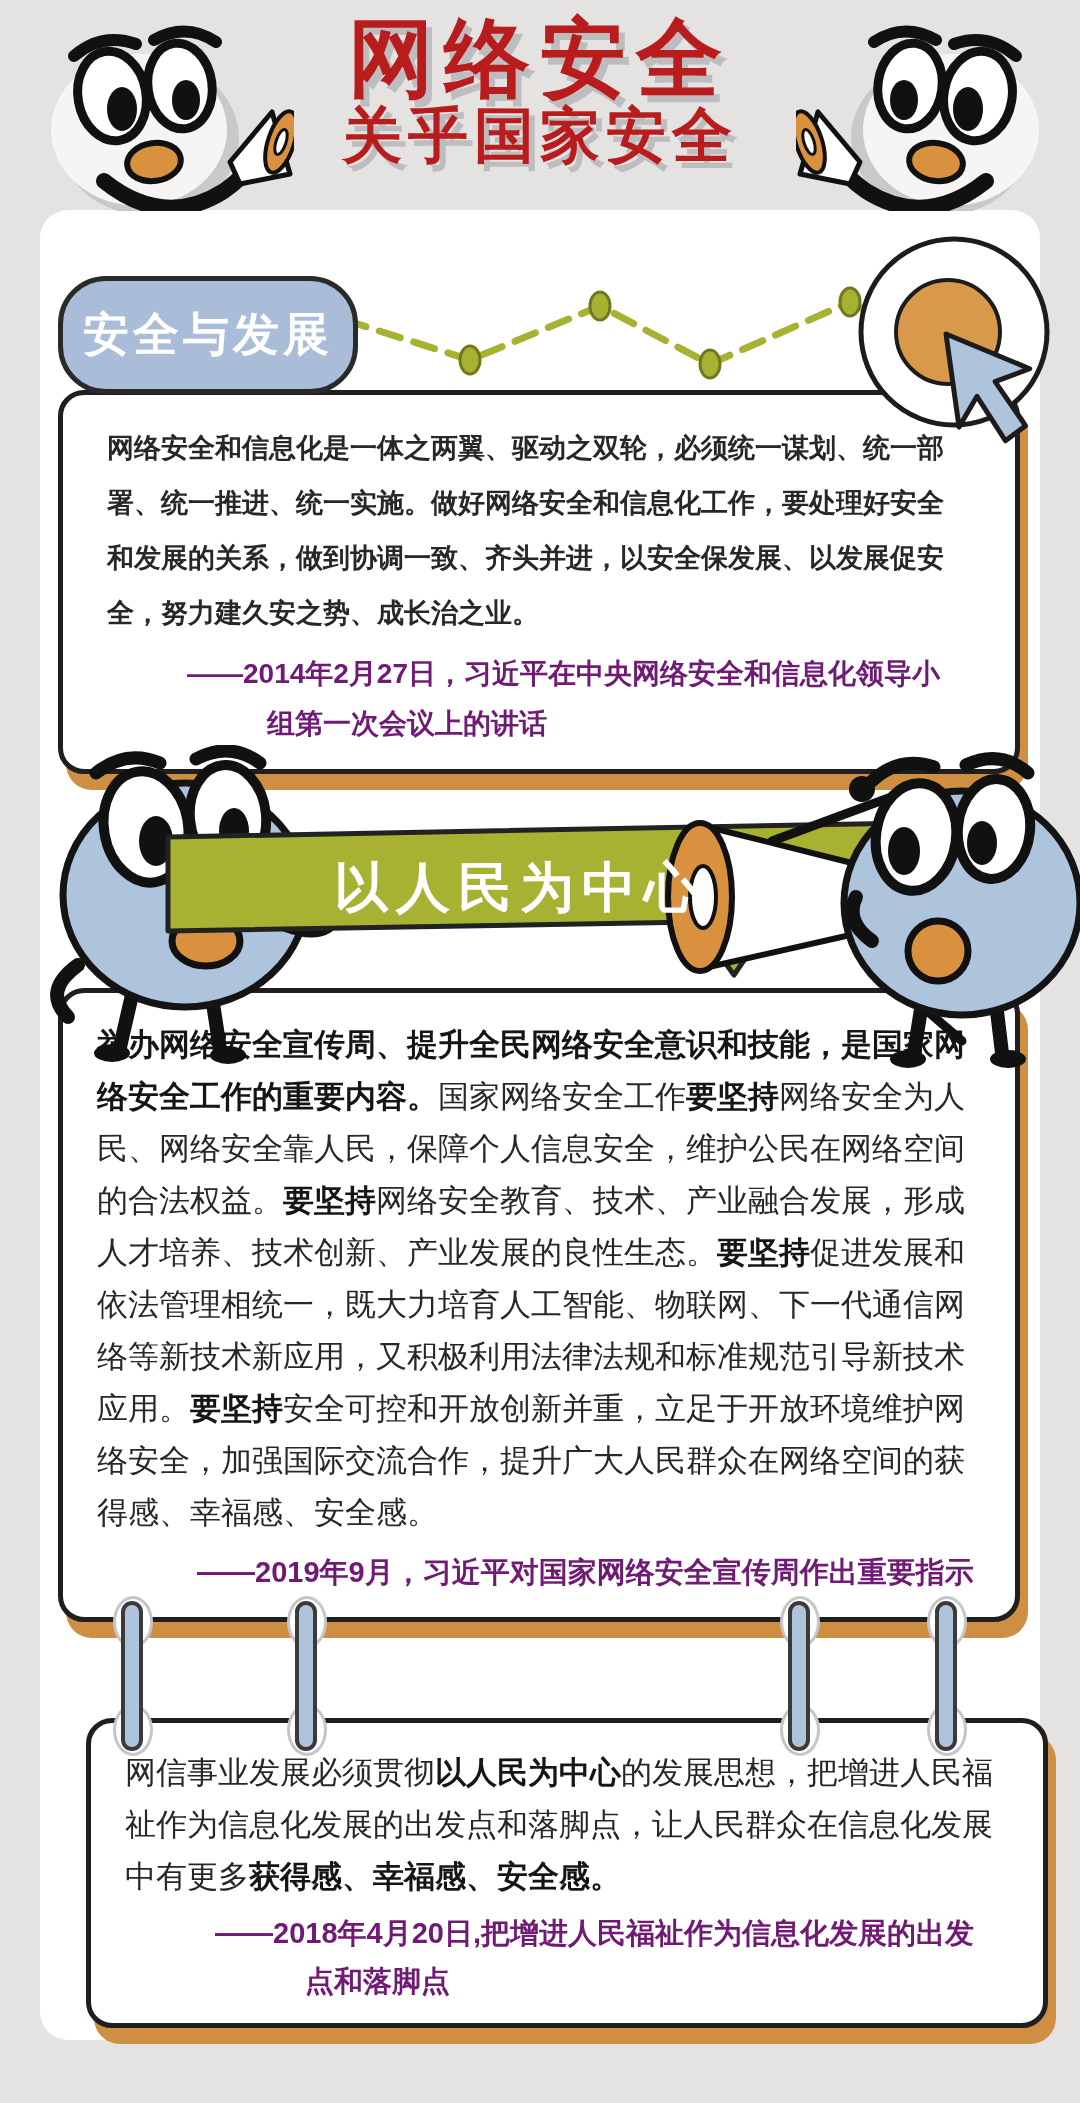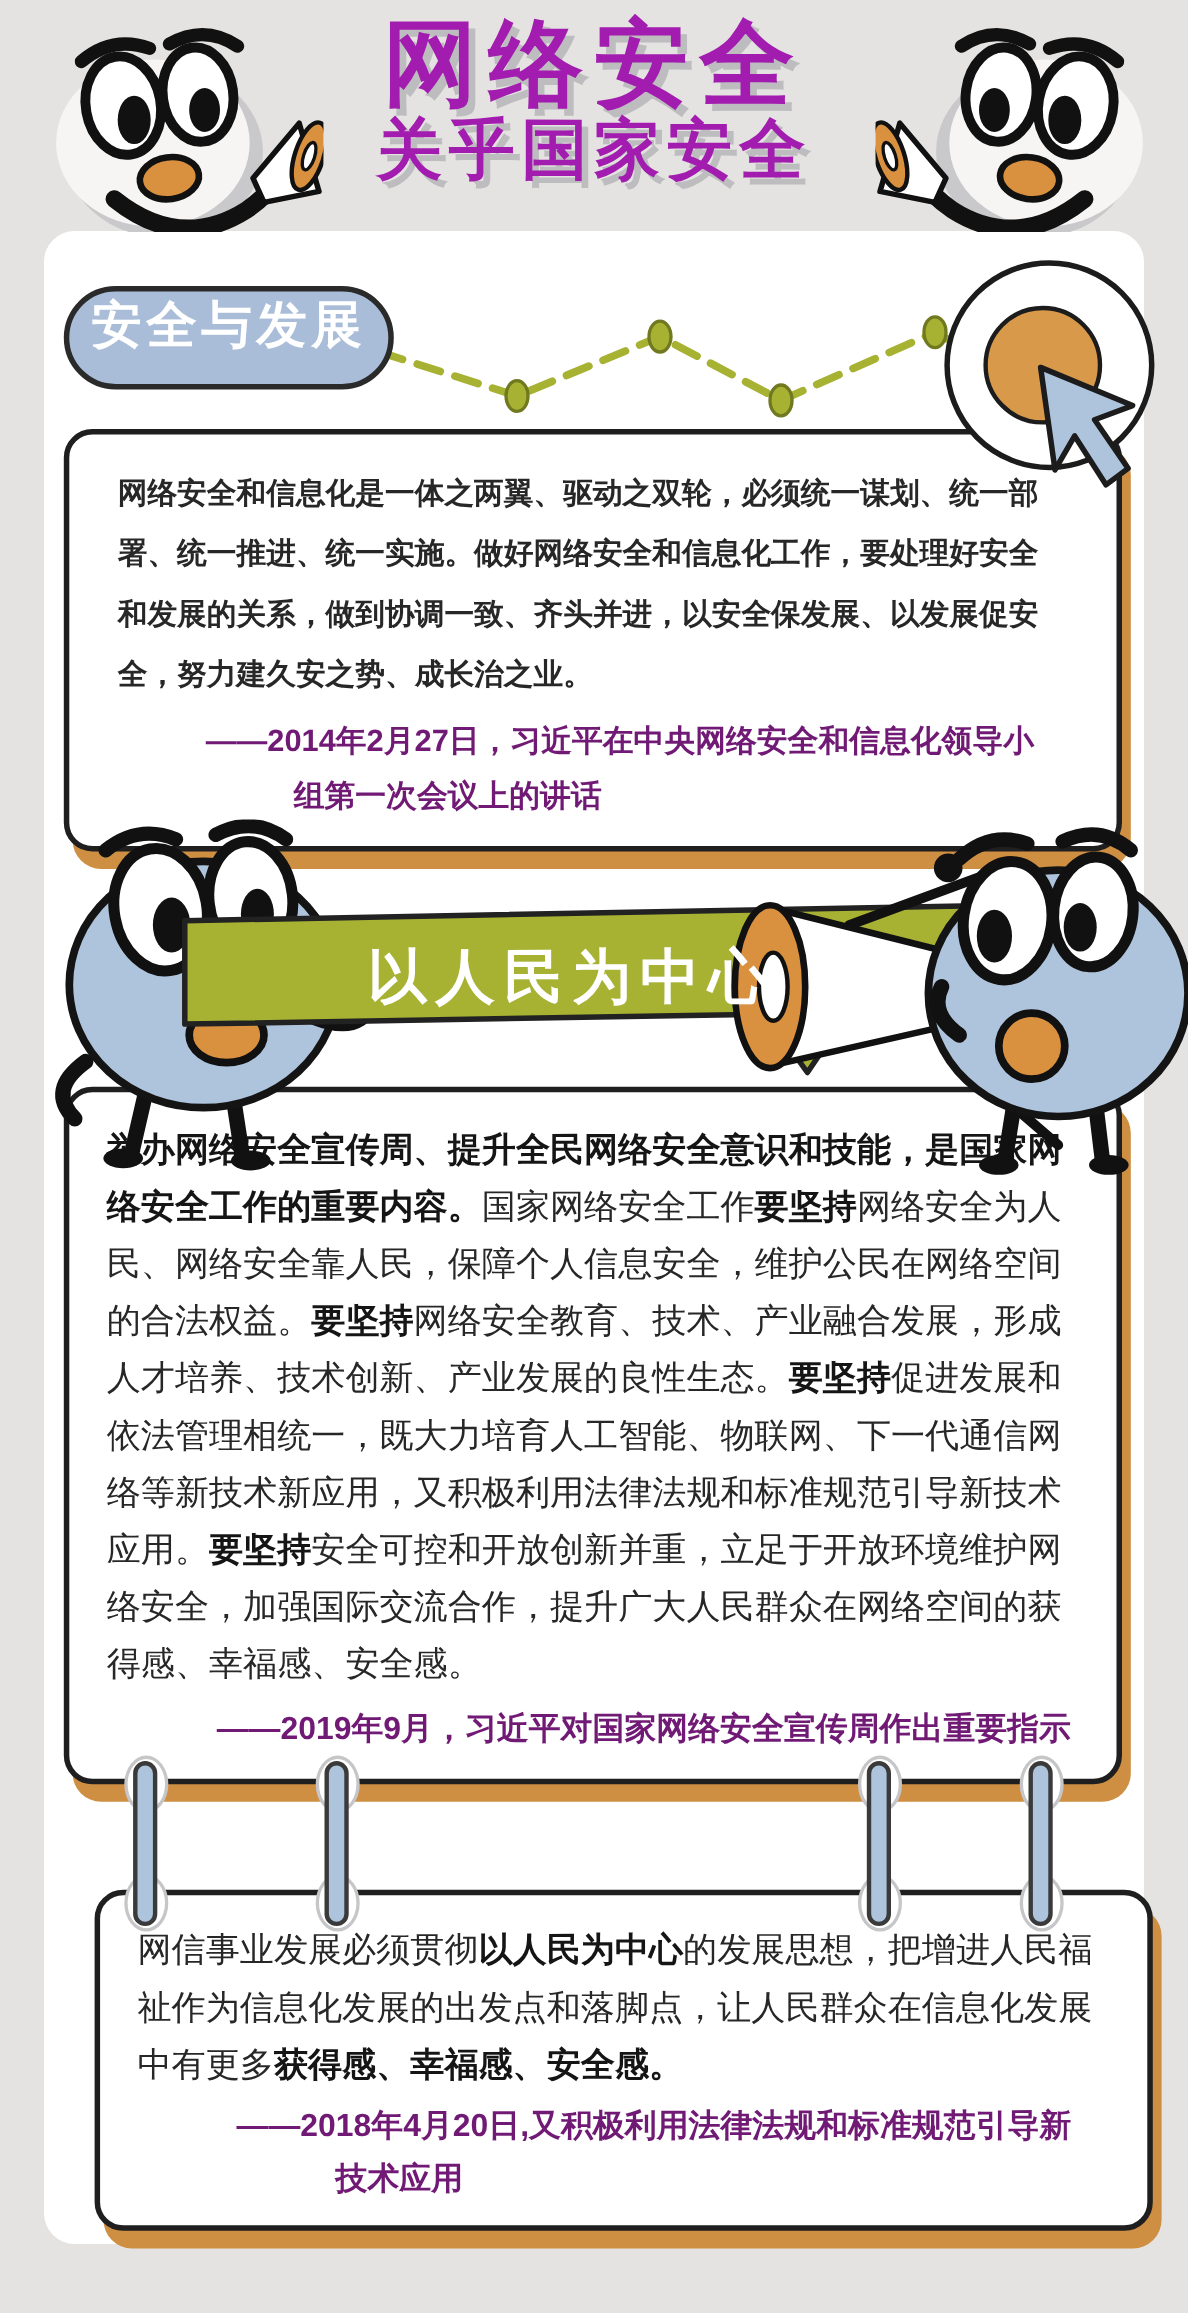--- a/index.html
+++ b/index.html
@@ -1,30 +1,30 @@
 <!DOCTYPE html>
 <html><head>
 <meta charset="utf-8">
 <style>
   html,body{margin:0;padding:0;background:#e4e3e1;}
   .page{position:relative;width:1080px;height:2103px;margin:0 auto;background:#e4e3e1;
         font-family:"Liberation Sans","DejaVu Sans",sans-serif;overflow:hidden;}
   .panel{position:absolute;left:40px;top:210px;width:1000px;height:1830px;background:#ffffff;border-radius:28px;}
 
   
-  .title{position:absolute;left:0;right:0;top:14px;text-align:center;z-index:3;color:#a21caf;font-weight:900;line-height:1.04;}
+  .title{position:absolute;left:0;right:0;top:14px;text-align:center;z-index:3;color:#b91c1c;font-weight:900;line-height:1.04;}
   .title .l1{font-size:86px;letter-spacing:10px;text-shadow:6px 7px 0 #bdbdbf;}
   .title .l2{font-size:60px;letter-spacing:6px;margin-top:2px;text-shadow:6px 7px 0 #bdbdbf;}
   .corner-char{position:absolute;top:16px;z-index:2;}
   .corner-char.left{left:34px;}
   .corner-char.right{right:24px;transform:scaleX(-1);}
 
   
-  .badge{position:absolute;left:58px;top:260px;width:300px;height:94px;background:#a9bdd8;
-         border:5px solid #2a2a2a;border-radius:48px;display:flex;align-items:flex-start;justify-content:center;
+  .badge{position:absolute;left:58px;top:276px;width:300px;height:118px;background:#a9bdd8;
+         border:5px solid #2a2a2a;border-radius:48px;display:flex;align-items:center;justify-content:center;
          z-index:4;box-sizing:border-box;}
   .badge span{font-size:46px;font-weight:800;color:#ffffff;letter-spacing:4px;}
   .zigzag{position:absolute;left:345px;top:268px;z-index:3;}
   .target{position:absolute;left:852px;top:232px;z-index:5;}
 
   
   .card{position:absolute;left:58px;width:962px;background:#ffffff;border:5px solid #1f1f1f;border-radius:26px;
         box-shadow:8px 16px 0 #cf8f42;box-sizing:border-box;z-index:2;}
   .card1{top:390px;padding:26px 64px 20px 44px;}
   .card2{top:988px;padding:26px 30px 20px 34px;}
@@ -200,16 +200,16 @@
     </div>
     <div class="ring" style="left:927px">
       <div class="hole top"></div>
       <div class="hole bottom"></div>
       <div class="bar"></div>
     </div>
   </div>
 
   <div class="card card3">
     <div class="quote"><span>网信事业发展必须贯彻</span><span class="seg-bold">以人民为中心</span><span>的发展思想，把增进人民福祉作为信息化发展的出发点和落脚点，让人民群众在信息化发展中有更多</span><span class="seg-bold">获得感、幸福感、安全感。</span></div>
-    <div class="attr">——2018年4月20日,又积极利用法律法规和标准规范引导新技术应用</div>
+    <div class="attr">——2018年4月20日,把增进人民福祉作为信息化发展的出发点和落脚点</div>
   </div>
 
 </div>
 
 </body></html>

